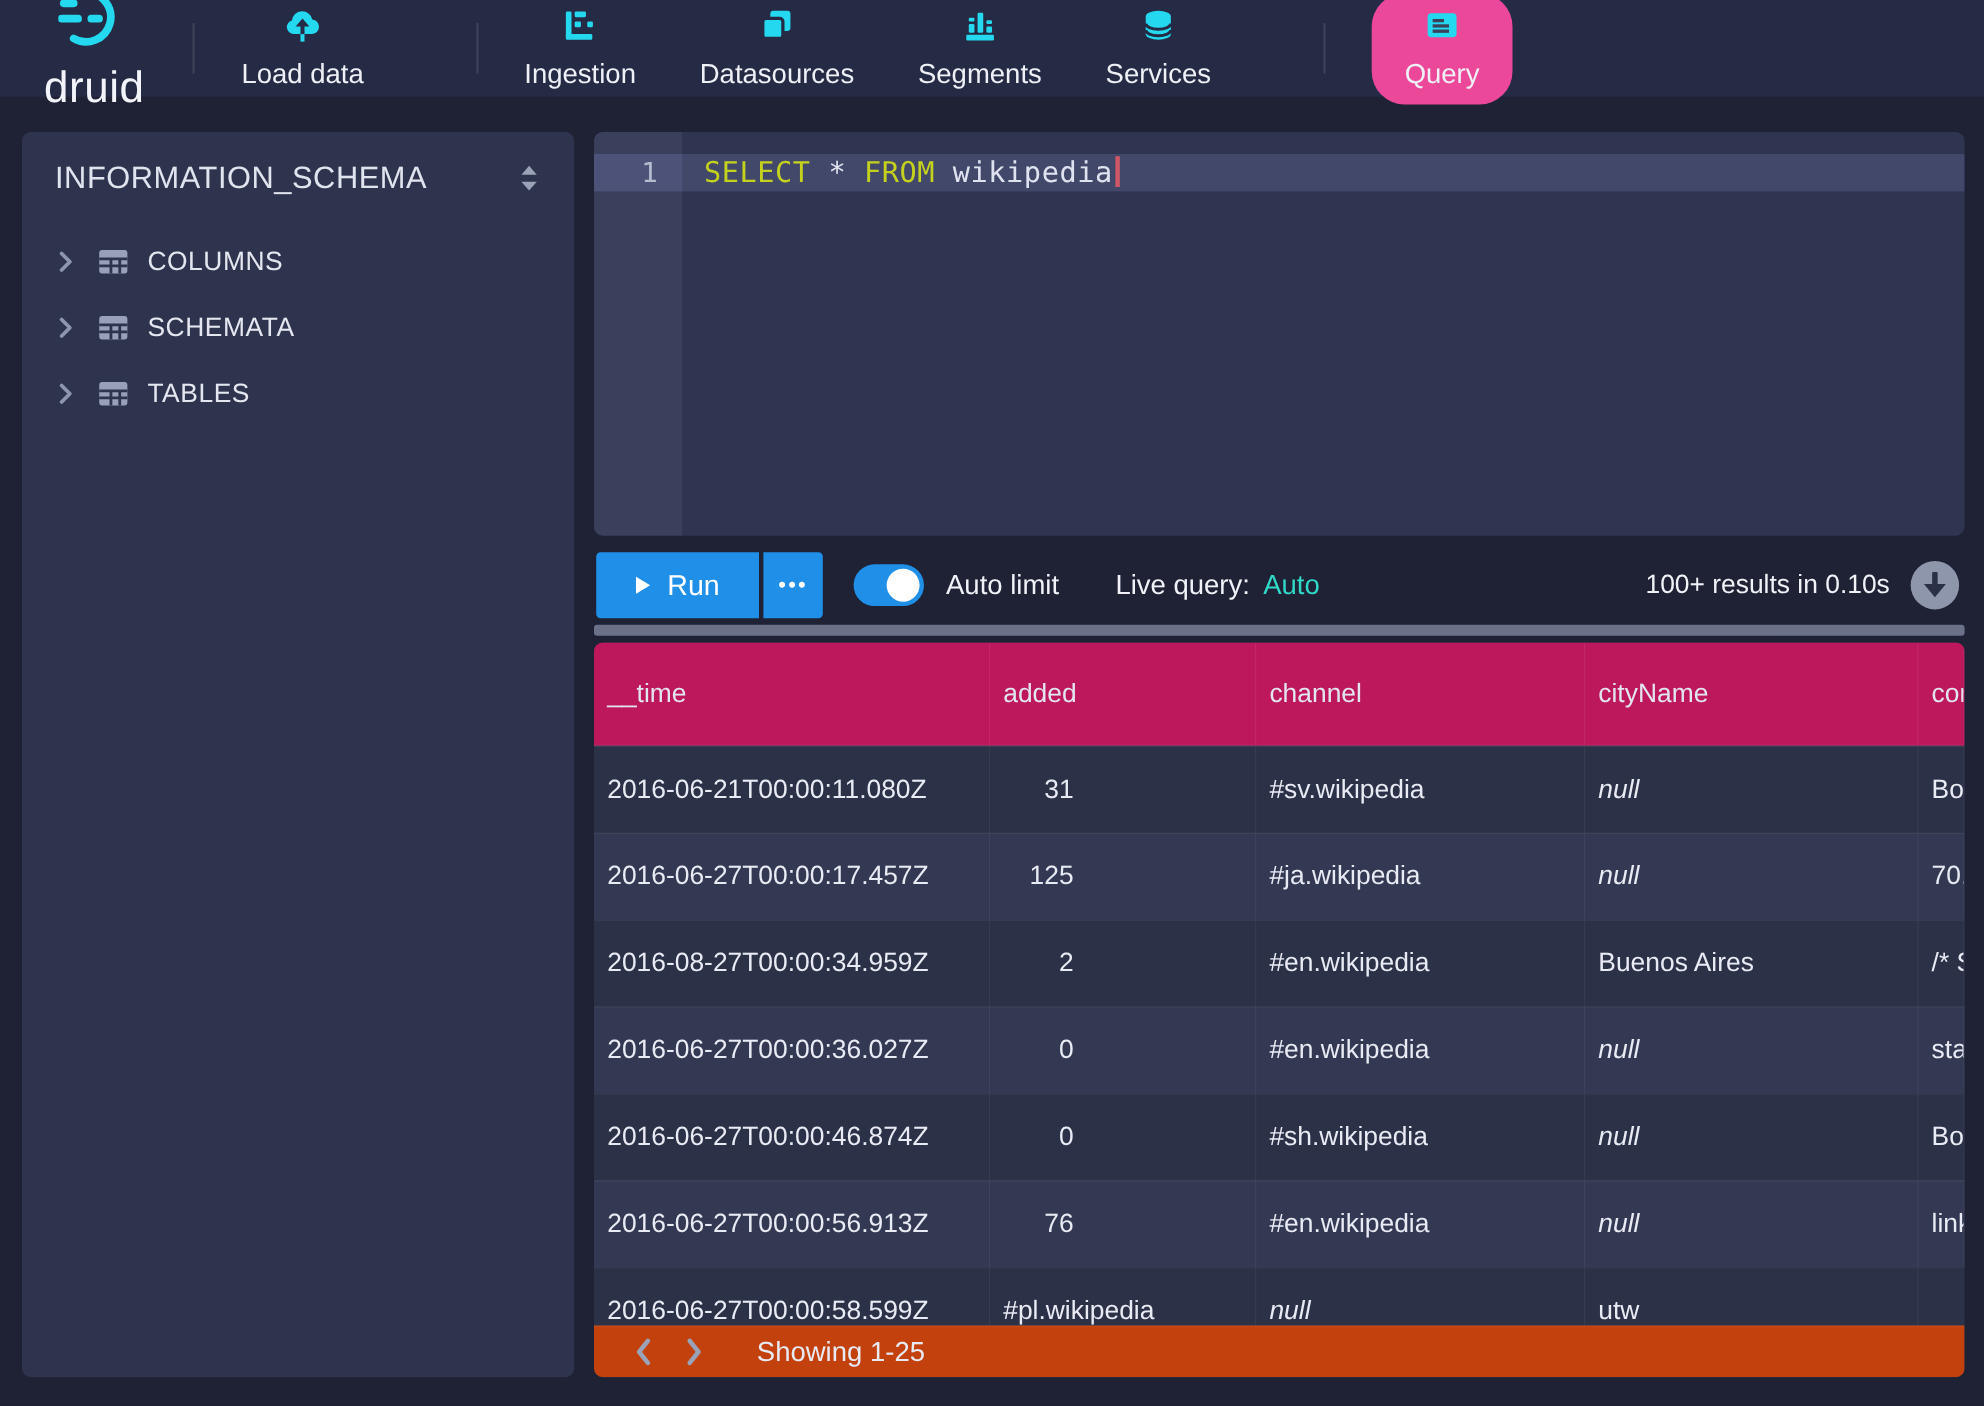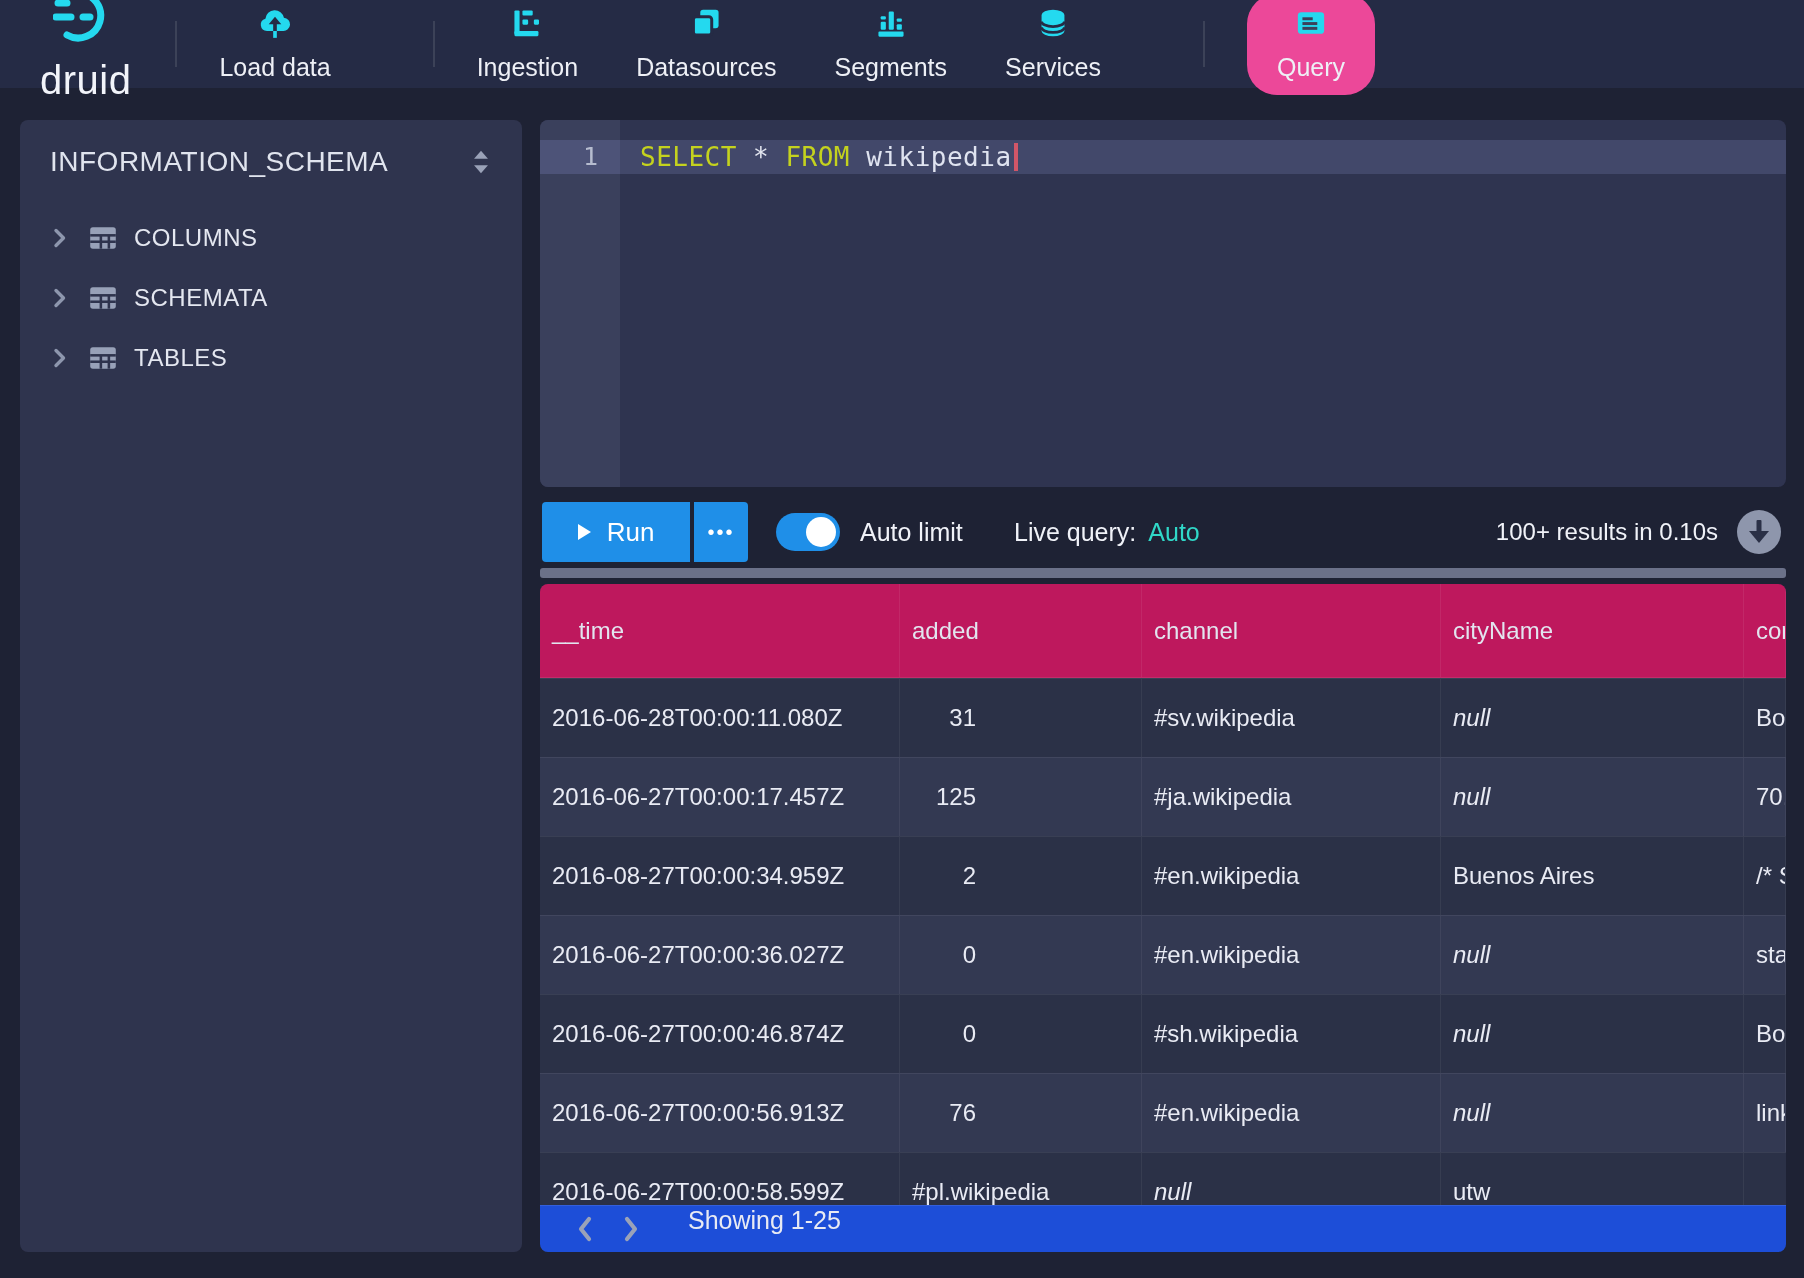--- a/index.html
+++ b/index.html
@@ -98,23 +98,23 @@
   .trow:nth-child(odd){background:#333952;}
   .trow:nth-child(even){background:#2b3147;}
   .trow:first-child{border-top:none;}
   .td{
     display:flex;align-items:center;padding-left:12px;color:#e9ebf4;font-size:24px;
     border-right:1px solid rgba(255,255,255,0.06);overflow:hidden;white-space:nowrap;cursor:pointer;
   }
   .td.null-val{font-style:italic;}
   .numv{display:block;width:64px;text-align:right;}
   .results-footer{
-    position:absolute;left:0;right:0;bottom:0;height:46px;background:#1d4ed8;
+    position:absolute;left:0;right:0;bottom:0;height:46px;background:#c2410c;
     border-top:1px solid rgba(255,255,255,0.10);
-    display:flex;align-items:flex-start;padding-left:22px;
+    display:flex;align-items:center;padding-left:22px;
   }
   .page-btn{width:46px;height:46px;display:flex;align-items:center;justify-content:center;cursor:pointer;}
   .showing{margin-left:34px;color:#e8eaf3;font-size:25px;}
 </style>
 </head>
 <body>
 
 <nav class="navbar">
   <div class="brand">
     <span style="display:flex;">
@@ -319,21 +319,21 @@
 <section class="results">
   <div class="tgrid thead">
     <div class="th">__time</div>
     <div class="th">added</div>
     <div class="th">channel</div>
     <div class="th">cityName</div>
     <div class="th">comment</div>
   </div>
 
   <div class="tgrid trow">
-    <div class="td">2016-06-28T00:00:11.080Z</div>
+    <div class="td">2016-06-21T00:00:11.080Z</div>
     <div class="td">
         <span class="numv">31</span>
       </div>
     <div class="td">#sv.wikipedia</div>
     <div class="td null-val">null</div>
     <div class="td">Bot</div>
   </div>
   <div class="tgrid trow">
     <div class="td">2016-06-27T00:00:17.457Z</div>
     <div class="td">

